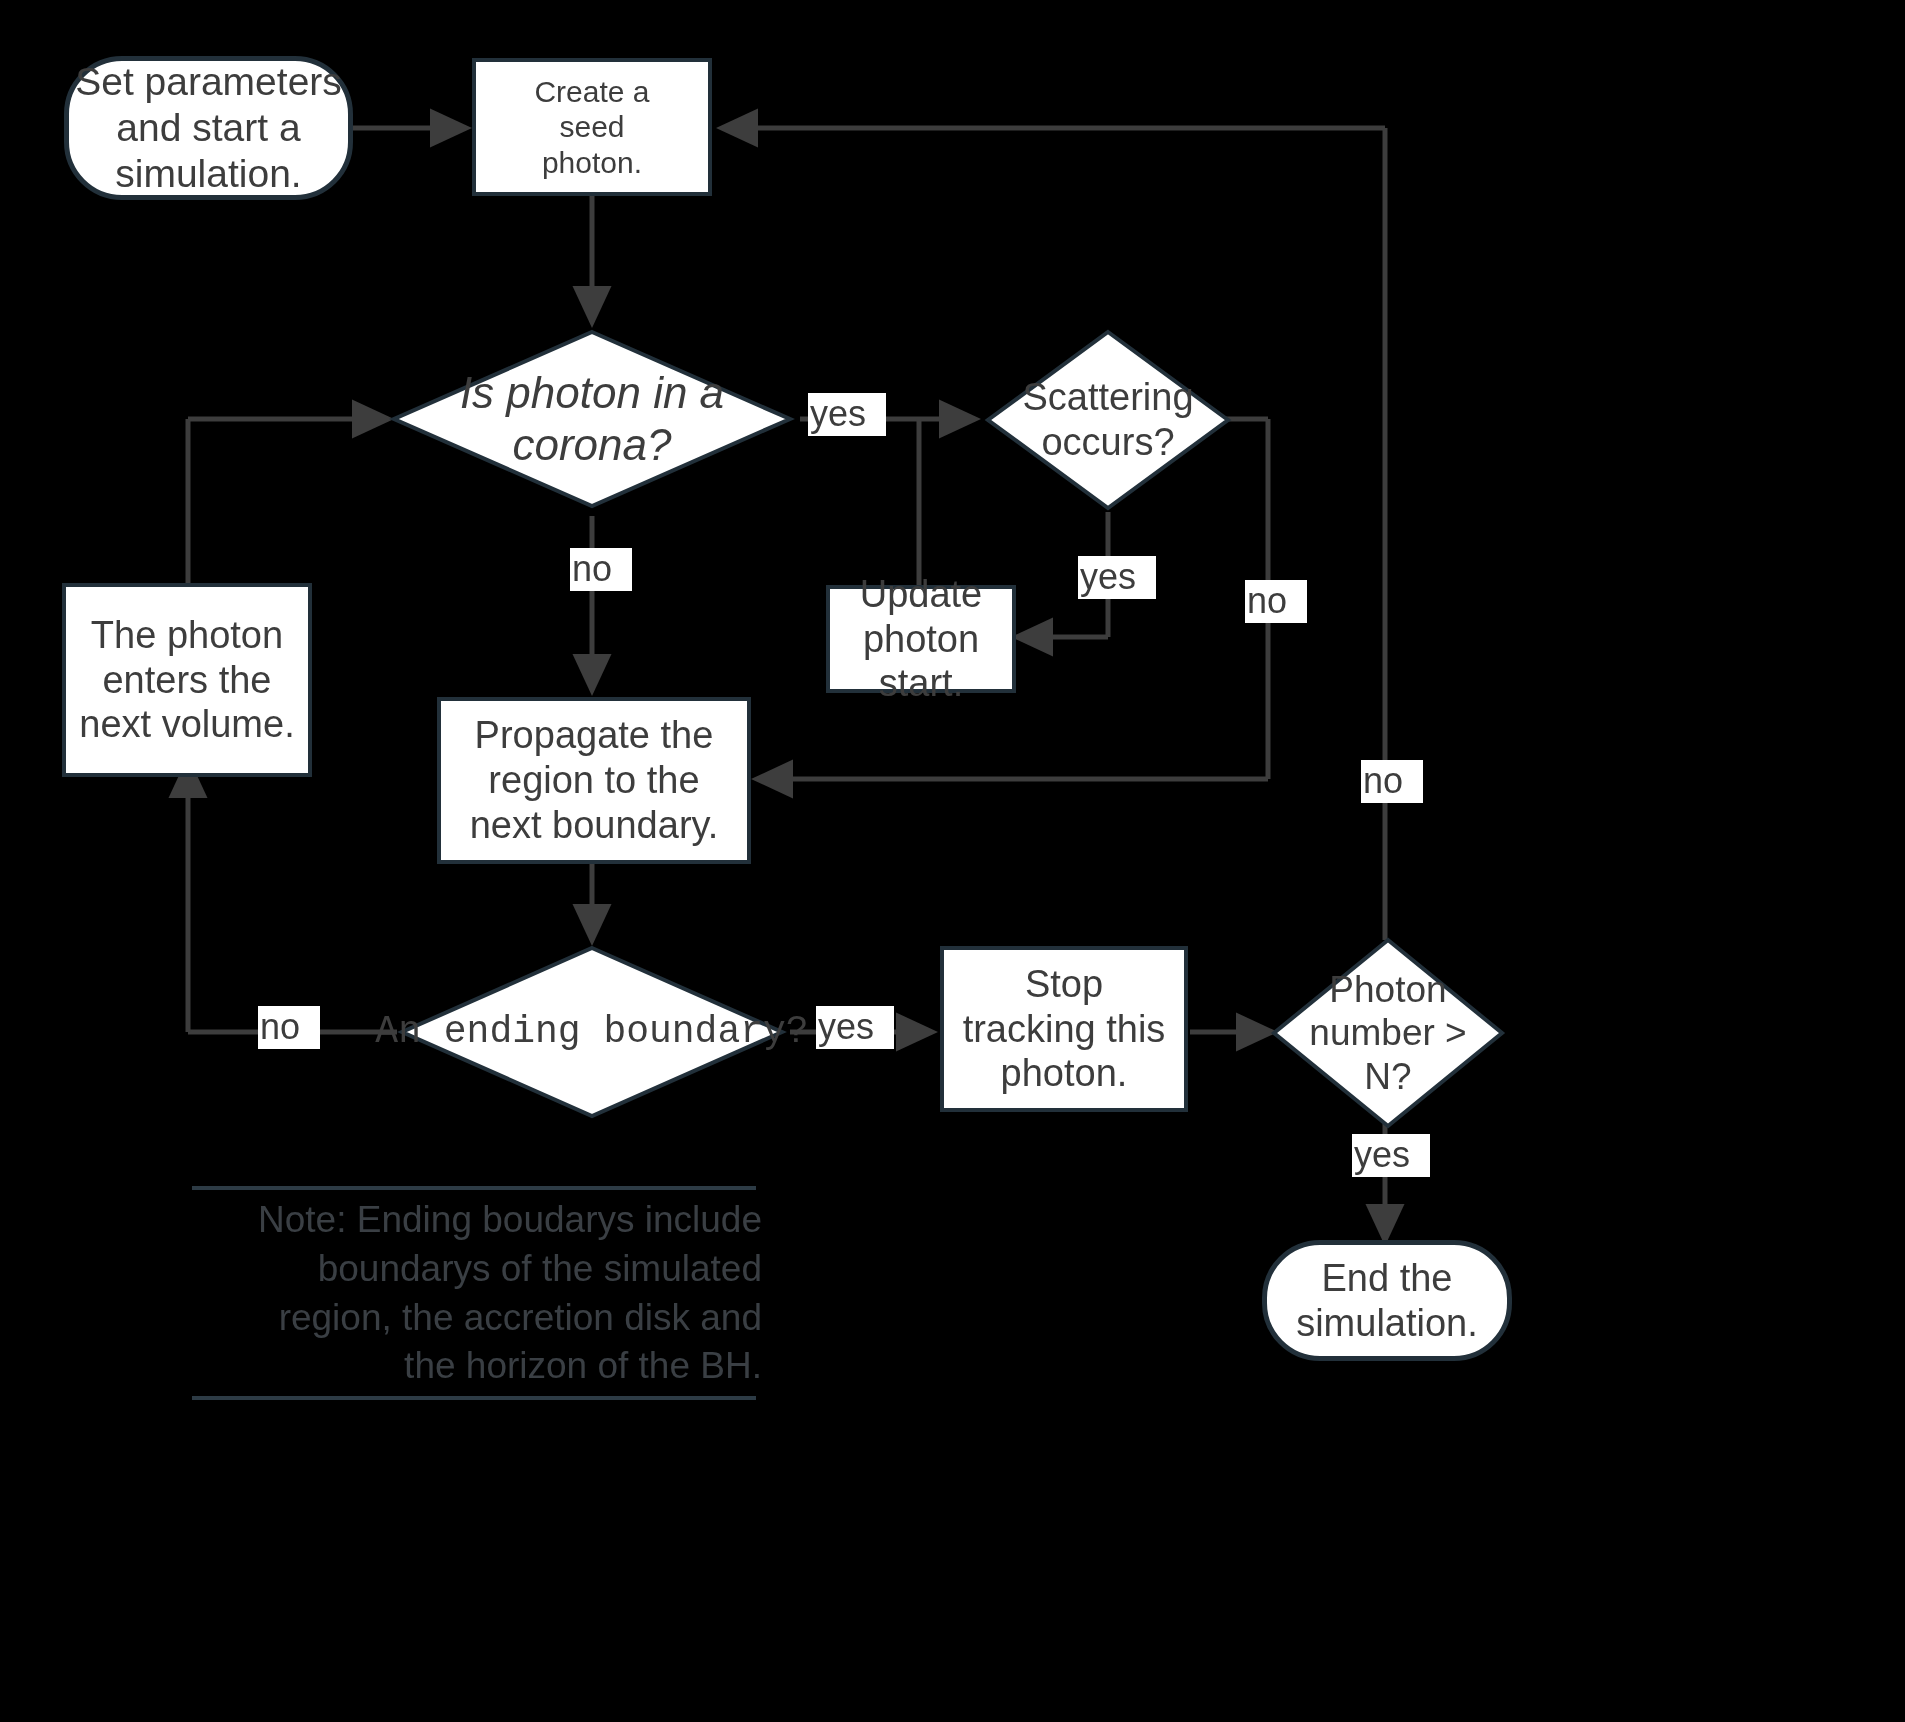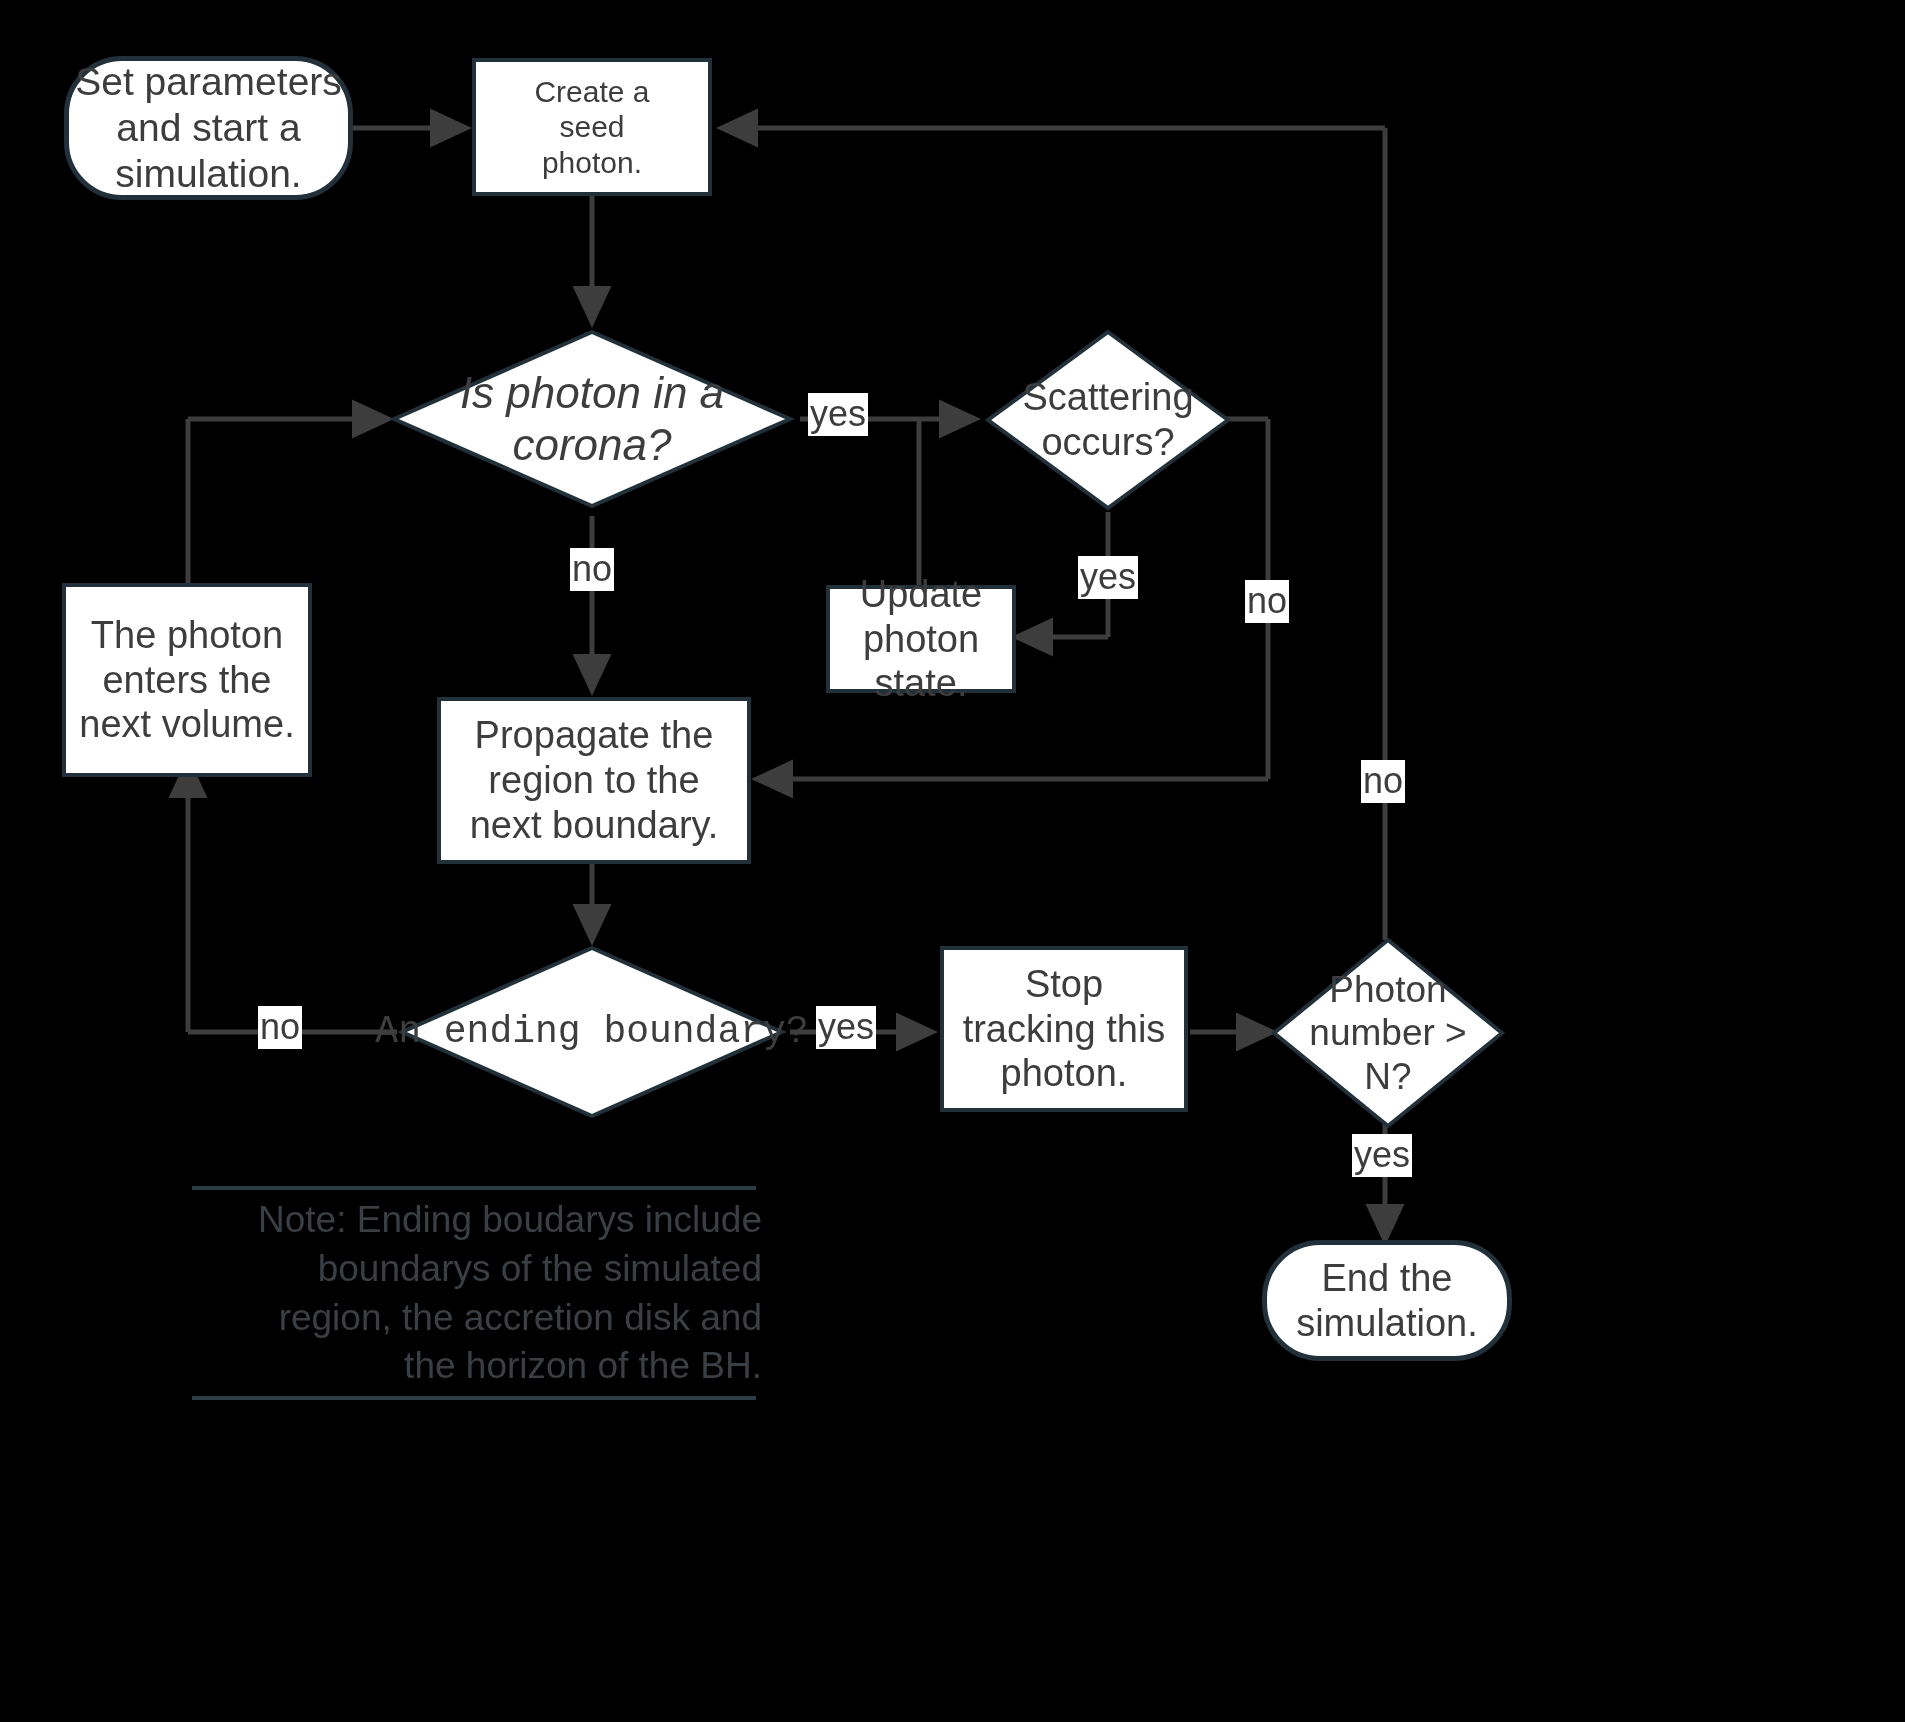--- a/index.html
+++ b/index.html
@@ -64,21 +64,21 @@
     color: #3d3d3d;
     line-height: 1.18;
     font-family: "Liberation Sans", sans-serif;
   }
   .edge-label {
     position: absolute;
     background: #ffffff;
     color: #3d3d3d;
     font-family: "Liberation Sans", sans-serif;
     line-height: 1.0;
-    padding: 3px 2px 4px 2px;
+    padding: 3px 20px 4px 2px;
     white-space: nowrap;
   }
   .note {
     position: absolute;
     color: #3a3f44;
     text-align: right;
     line-height: 1.32;
     font-family: "Liberation Sans", sans-serif;
   }
   .note-rule {
@@ -174,21 +174,21 @@
         <span class="ln">Scattering</span>
         <span class="ln">occurs?</span>
       </div>
     </div>
   </div>
 
   <div class="node rect" style="left:826px; top:585px; width:190px; height:108px; font-size:38px;">
     <div>
       <span class="ln">Update</span>
       <span class="ln">photon</span>
-      <span class="ln">state.</span>
+      <span class="ln">start.</span>
     </div>
   </div>
 
   <div class="node rect" style="left:62px; top:583px; width:250px; height:194px; font-size:38px;">
     <div>
       <span class="ln">The photon</span>
       <span class="ln">enters the</span>
       <span class="ln">next volume.</span>
     </div>
   </div>

